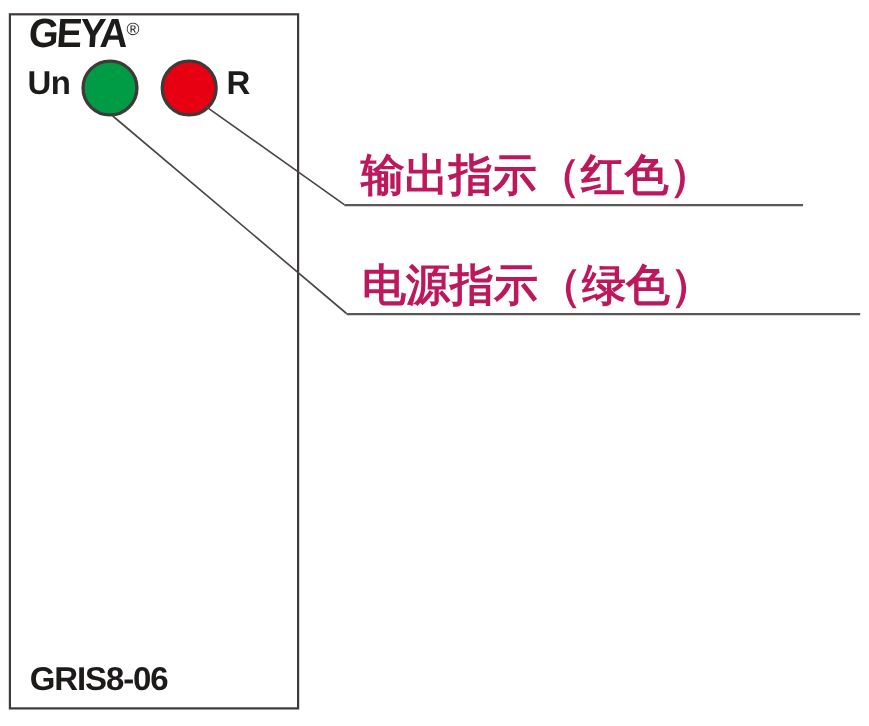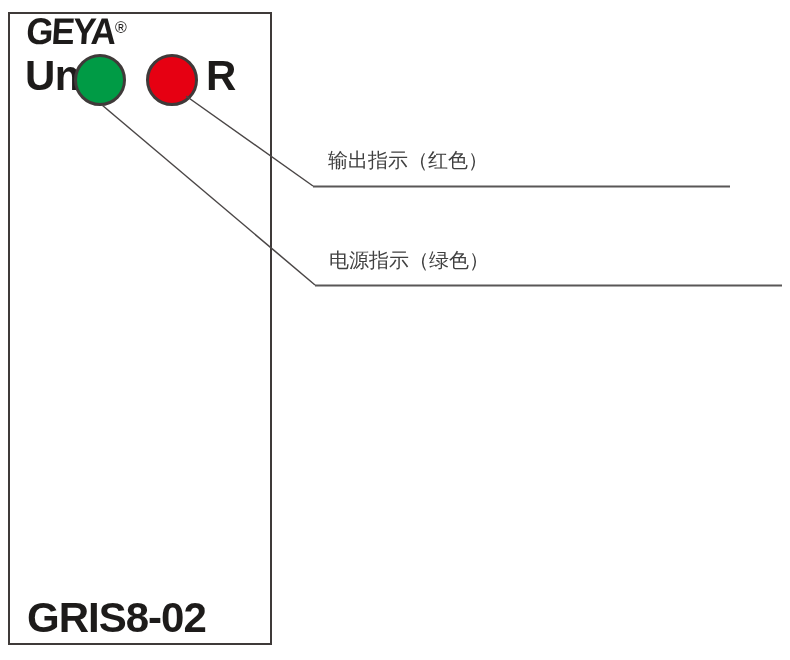--- a/index.html
+++ b/index.html
@@ -53,37 +53,37 @@
     position: absolute;
     width: 46px; height: 46px;
     border: 3px solid #3f3a39;
     border-radius: 50%;
   }
   .led-green { left: 64px; top: 40px; }
   .led-red   { left: 136px; top: 40px; }
   
   .panel-label {
     position: absolute;
-    font-size: 42px;
+    font-size: 30px;
     font-weight: bold;
     line-height: 36px;
     letter-spacing: -0.5px;
     color: #1d1b1a;
     white-space: nowrap;
   }
   .label-un    { left: 15px;  top: 44px; }
   .label-r     { left: 196px; top: 44px; }
   .label-model { left: 17px;  top: 586px; letter-spacing: -1px; }
   
   .callout-text {
     position: absolute;
-    font-size: 20px;
-    font-weight: 400;
+    font-size: 40px;
+    font-weight: 700;
     line-height: 34px;
-    color: #404040;
+    color: #be185d;
     white-space: nowrap;
     font-family: "Liberation Sans", sans-serif;
   }
   .callout-output { left: 328px; top: 143px; }
   .callout-power  { left: 329px; top: 243px; text-align: center; }
   
   .lines-overlay {
     position: absolute;
     left: 0; top: 0;
     width: 790px; height: 660px;
@@ -104,21 +104,21 @@
     </div>
 
     <div class="panel-label label-un">Un</div>
 
     <div class="led led-green" style="background-color: rgb(0, 155, 69);"></div>
 
     <div class="led led-red" style="background-color: rgb(230, 0, 18);"></div>
 
     <div class="panel-label label-r">R</div>
 
-    <div class="panel-label label-model">GRIS8-02</div>
+    <div class="panel-label label-model">GRIS8-06</div>
   </div>
 
   <div class="callout-text callout-output">输出指示（红色）</div>
 
   <div class="callout-text callout-power">电源指示（绿色）</div>
 
   <svg class="lines-overlay" viewBox="0 0 790 660">
     <line class="diag" x1="186" y1="96" x2="313" y2="186"></line>
     <line class="under" x1="313" y1="186.5" x2="730" y2="186.5"></line>
     <line class="diag" x1="102" y1="105" x2="315" y2="285"></line>

